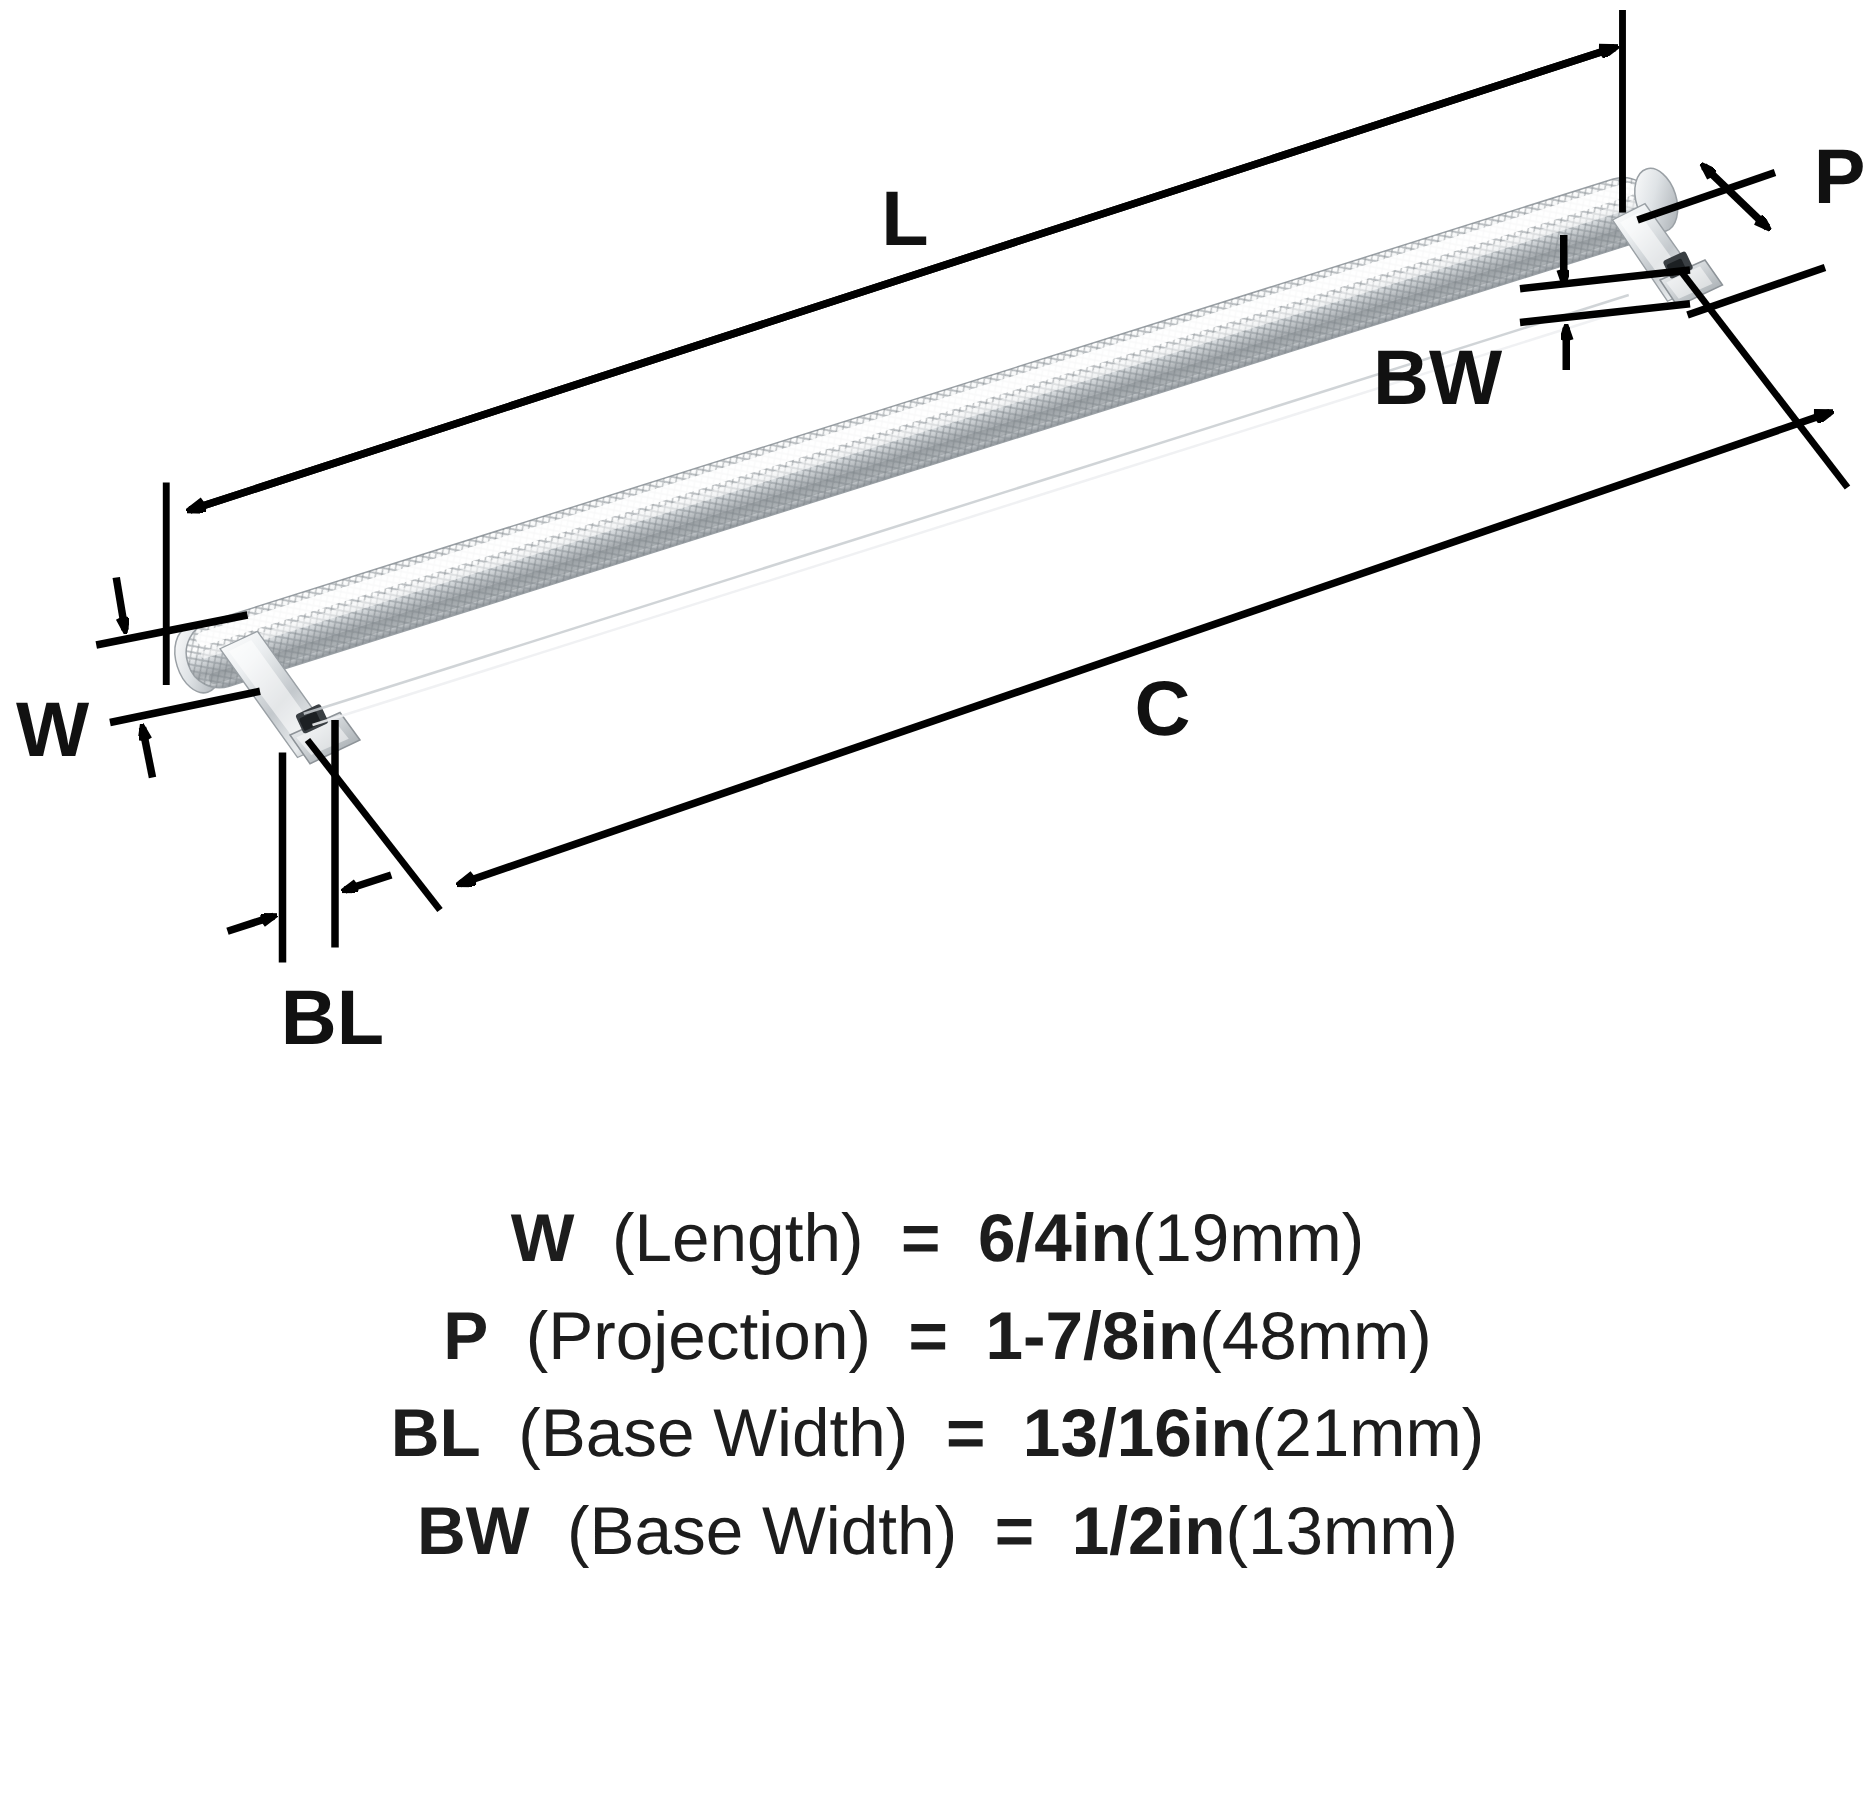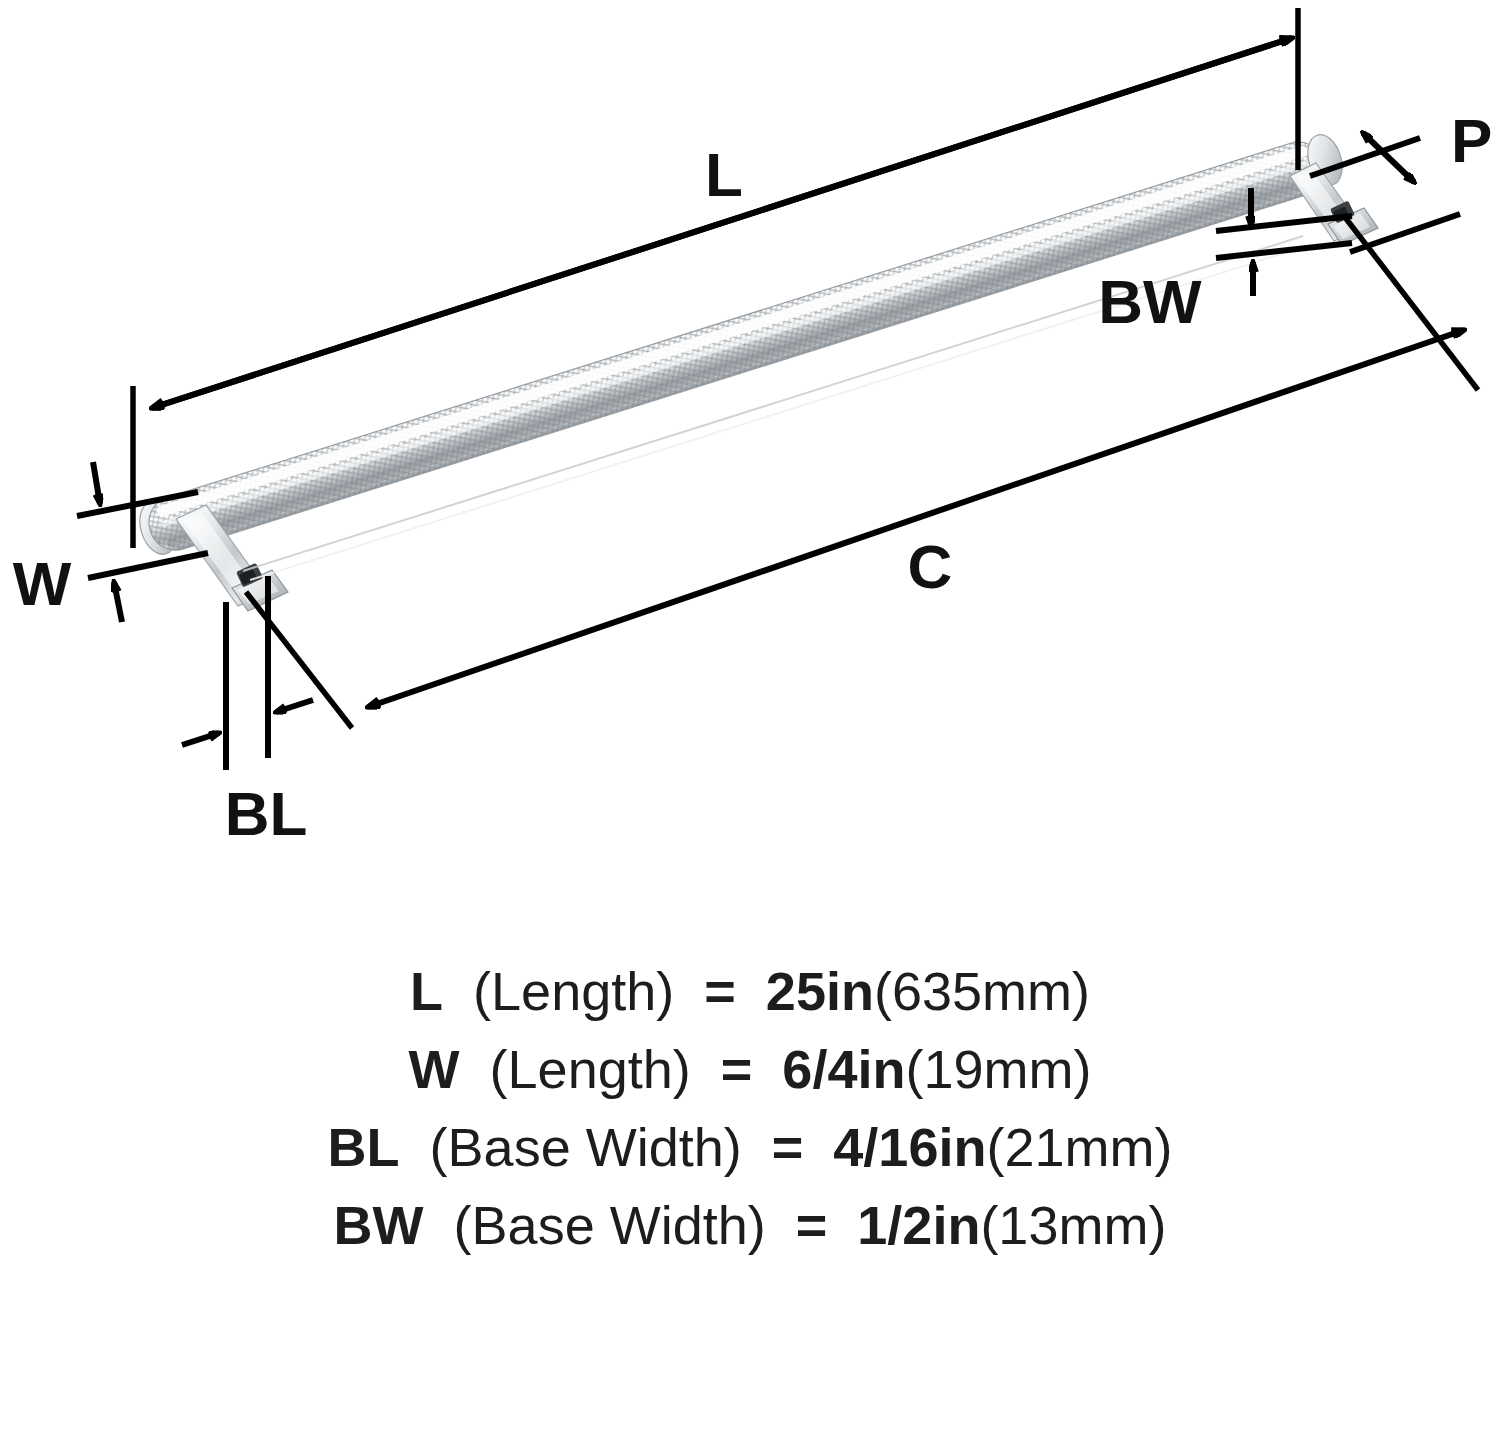--- a/index.html
+++ b/index.html
@@ -203,41 +203,41 @@
       <line x1="268" y1="576" x2="268" y2="758" stroke="#000000" stroke-width="6"></line>
       <line x1="182" y1="745" x2="219" y2="733" stroke="#000000" stroke-width="6" marker-end="url(#arrowEndSm)"></line>
       <line x1="313" y1="700" x2="276" y2="712" stroke="#000000" stroke-width="6" marker-end="url(#arrowEndSm)"></line>
       <text class="dim-label" x="266" y="835" font-size="62" text-anchor="middle">BL</text>
     </g>
 
   </svg>
 
   <div id="spec-list">
 
-    <div class="spec-row">
-      <span class="code">L</span>
-      <span>&nbsp;</span><span class="desc">(Length)</span>
-      <span>&nbsp;</span><span class="eq">=</span>
-      <span>&nbsp;</span><span class="val-in">25in</span><span class="val-mm">(635mm)</span>
-    </div>
 
     <div class="spec-row">
       <span class="code">W</span>
       <span>&nbsp;</span><span class="desc">(Length)</span>
       <span>&nbsp;</span><span class="eq">=</span>
       <span>&nbsp;</span><span class="val-in">6/4in</span><span class="val-mm">(19mm)</span>
     </div>
 
+    <div class="spec-row">
+      <span class="code">P</span>
+      <span>&nbsp;</span><span class="desc">(Projection)</span>
+      <span>&nbsp;</span><span class="eq">=</span>
+      <span>&nbsp;</span><span class="val-in">1-7/8in</span><span class="val-mm">(48mm)</span>
+    </div>
 
 
     <div class="spec-row">
       <span class="code">BL</span>
       <span>&nbsp;</span><span class="desc">(Base Width)</span>
       <span>&nbsp;</span><span class="eq">=</span>
-      <span>&nbsp;</span><span class="val-in">4/16in</span><span class="val-mm">(21mm)</span>
+      <span>&nbsp;</span><span class="val-in">13/16in</span><span class="val-mm">(21mm)</span>
     </div>
 
     <div class="spec-row">
       <span class="code">BW</span>
       <span>&nbsp;</span><span class="desc">(Base Width)</span>
       <span>&nbsp;</span><span class="eq">=</span>
       <span>&nbsp;</span><span class="val-in">1/2in</span><span class="val-mm">(13mm)</span>
     </div>
 
   </div>

